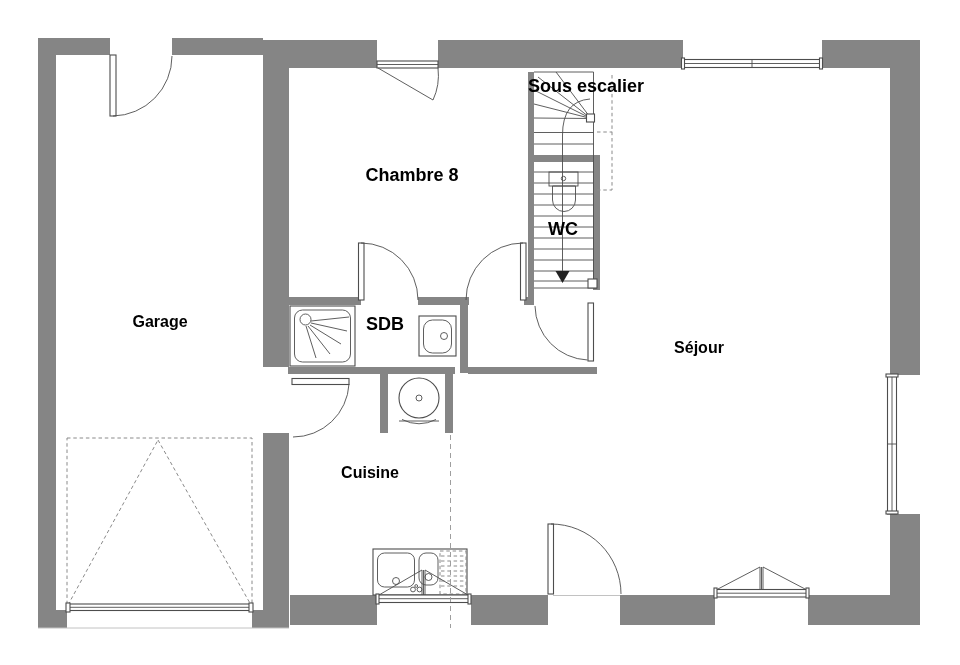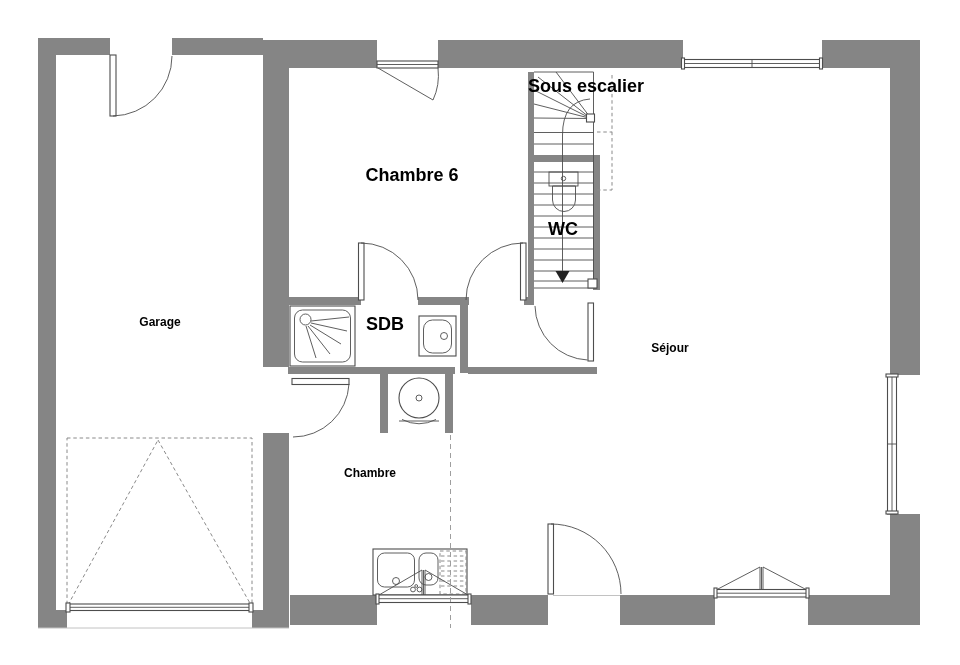--- a/index.html
+++ b/index.html
@@ -13,21 +13,21 @@
   .wall{fill:var(--wall);stroke:none;}
   .ln{stroke:var(--line);fill:none;stroke-width:1.1;}
   .lnt{stroke:var(--line);fill:none;stroke-width:0.9;}
   .lnw{fill:#ffffff;stroke:var(--line);stroke-width:1.1;}
   .fill-dark{fill:#222222;stroke:none;}
   .dash{stroke:var(--dash);fill:none;stroke-width:1;stroke-dasharray:3.5 2.8;}
   .dashlt{stroke:var(--light);fill:none;stroke-width:1;stroke-dasharray:5 4;}
   .fine{stroke:#c2c2c2;fill:none;stroke-width:1;}
   .room-label{position:absolute;transform:translate(-50%,-50%);font-weight:bold;
               color:var(--label);white-space:nowrap;}
-  .fs16{font-size:12px;} .fs15{font-size:18px;}
+  .fs16{font-size:16px;} .fs15{font-size:18px;}
 </style>
 </head>
 <body>
 
 <div class="plan">
 
   <svg width="960" height="665" viewBox="0 0 960 665">
 
     <g>
 
@@ -252,19 +252,19 @@
       <line class="lnt" x1="67" y1="607.3" x2="252" y2="607.3"></line>
       <rect class="lnw" x="66" y="603" width="4" height="9"></rect>
       <rect class="lnw" x="249" y="603" width="4" height="9"></rect>
     </g>
 
     <line class="dashlt" x1="450.5" y1="435" x2="450.5" y2="628"></line>
     <line class="fine" x1="38" y1="628" x2="289" y2="628"></line>
   </svg>
 
   <div class="room-label fs16" style="left:160px;top:322px;">Garage</div>
-  <div class="room-label fs15" style="left:412px;top:175px;">Chambre 6</div>
+  <div class="room-label fs15" style="left:412px;top:175px;">Chambre 8</div>
   <div class="room-label fs15" style="left:586px;top:86px;">Sous escalier</div>
   <div class="room-label fs15" style="left:563px;top:229px;">WC</div>
   <div class="room-label fs15" style="left:385px;top:324px;">SDB</div>
-  <div class="room-label fs16" style="left:370px;top:473px;">Chambre</div>
-  <div class="room-label fs16" style="left:670px;top:348px;">Séjour</div>
+  <div class="room-label fs16" style="left:370px;top:473px;">Cuisine</div>
+  <div class="room-label fs16" style="left:699px;top:348px;">Séjour</div>
 </div>
 
 </body></html>

